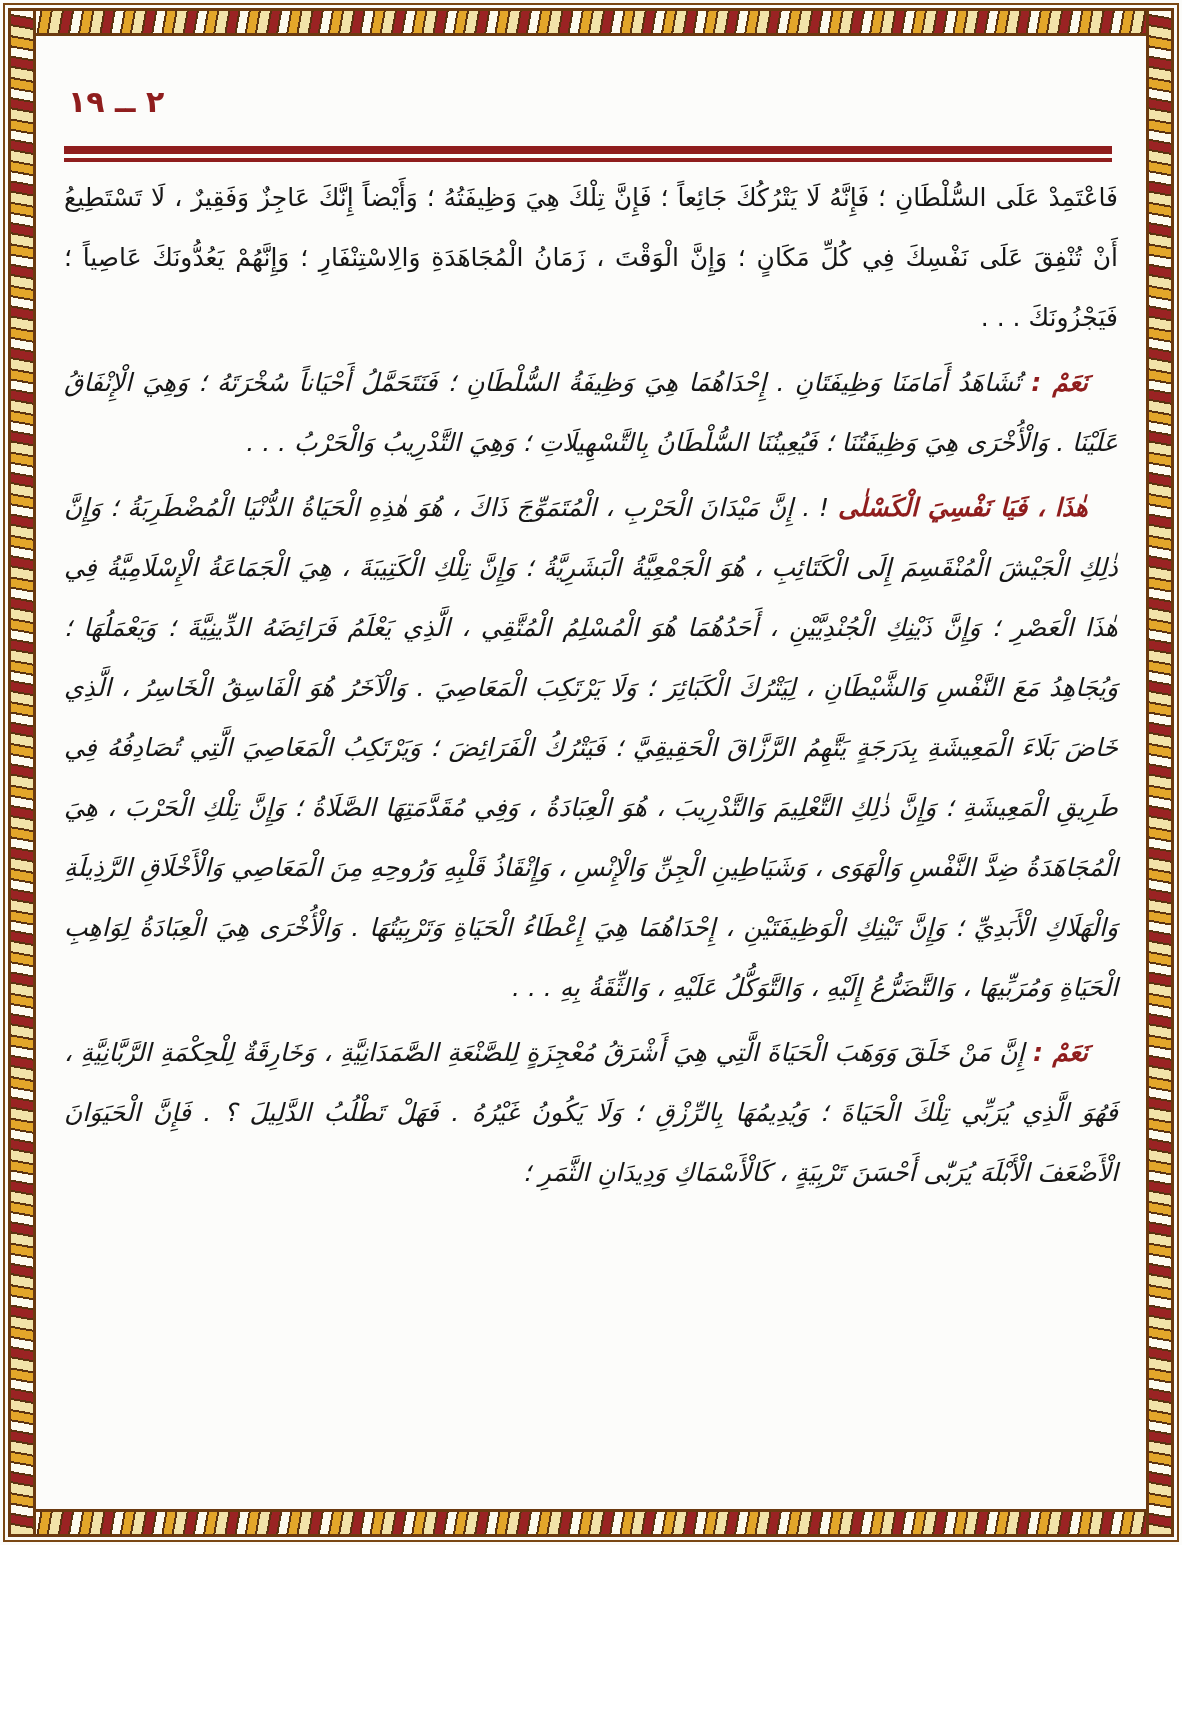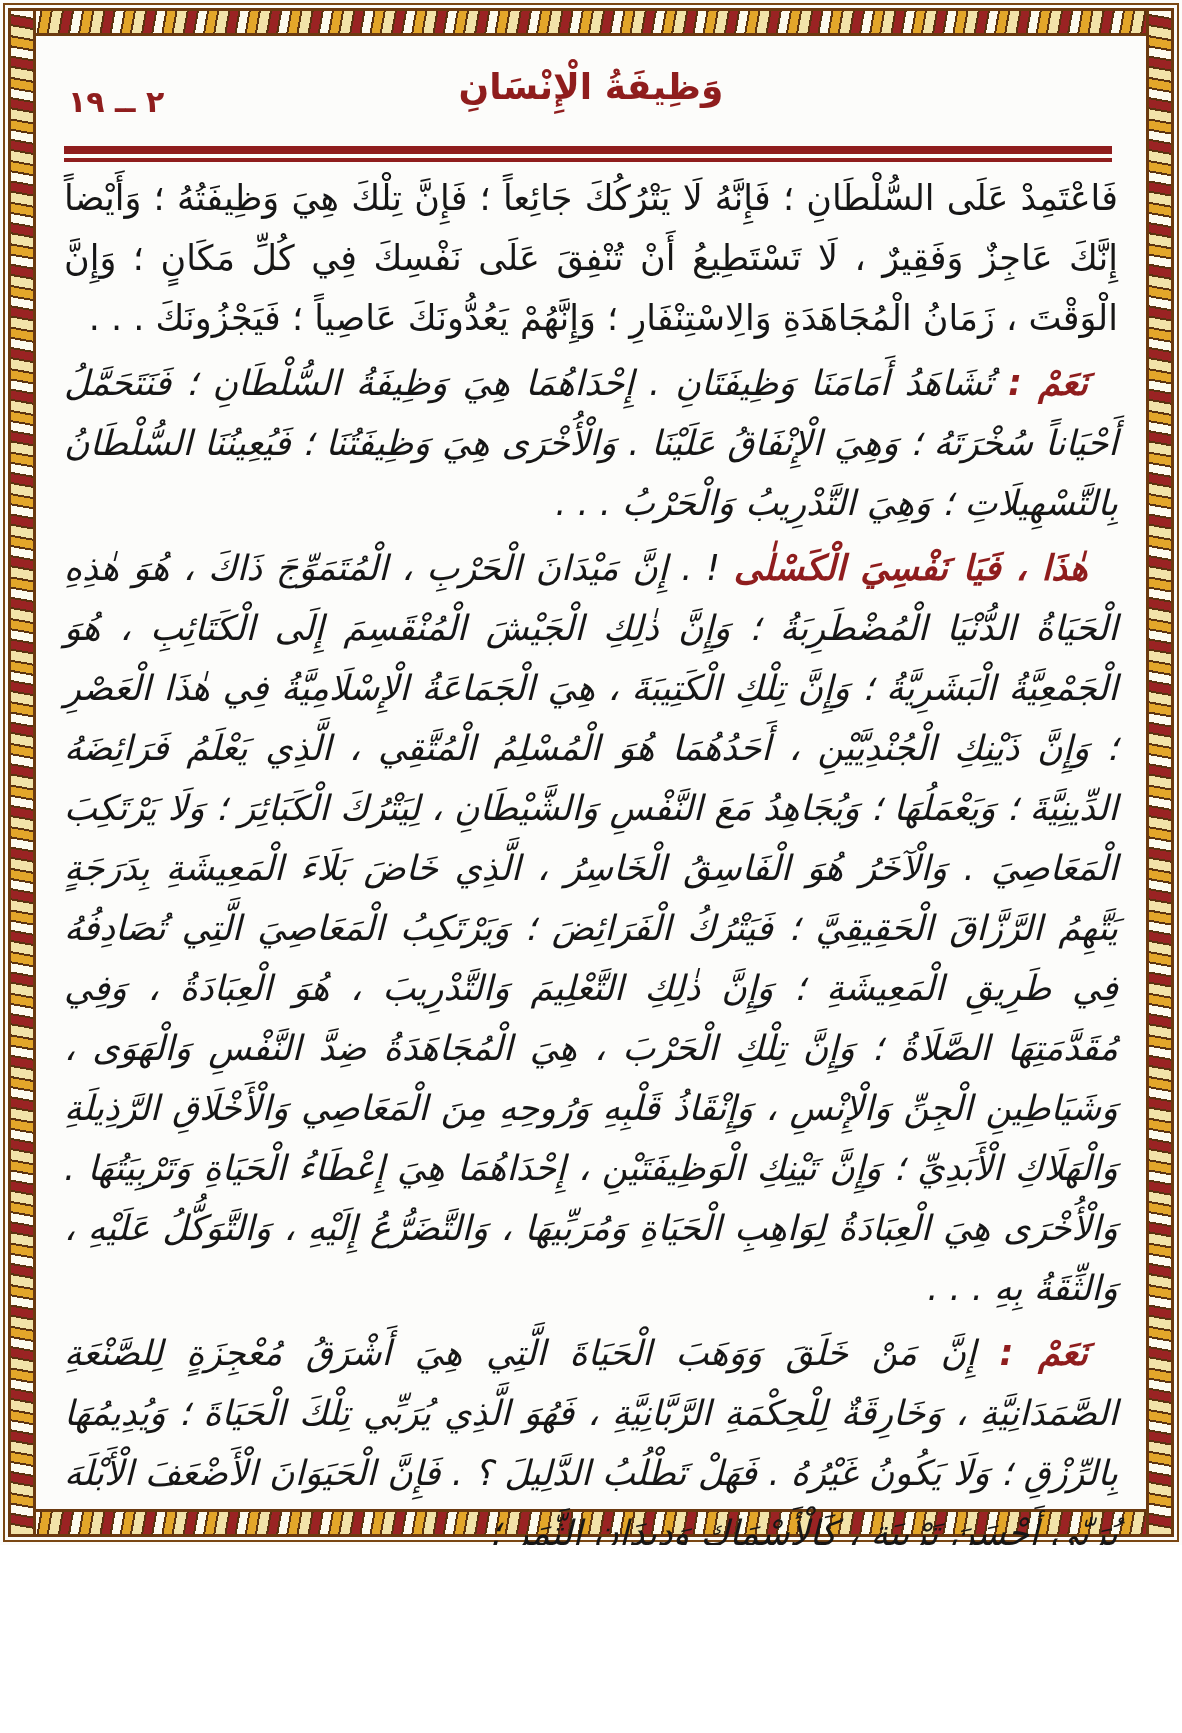--- a/index.html
+++ b/index.html
@@ -64,21 +64,21 @@
   .title-rule{position:absolute;top:146px;left:64px;right:70px;height:16px;}
   .title-rule .thick{height:8px;background:var(--accent,#8f1d1d);}
   .title-rule .gap{height:4px;}
   .title-rule .thin{height:4px;background:var(--accent,#8f1d1d);}
 
   
   .body-text{
     position:absolute;top:168px;left:64px;right:64px;bottom:80px;
     direction:rtl;
     color:var(--ink,#161616);
-    font-size:35px;
+    font-size:25px;
     line-height:60px;
     text-align:justify;
   }
   .para{margin:0 0 5px 0;}
   .para.indent{text-indent:30px;font-style:italic;}
   .seg{color:var(--ink,#161616);}
   .seg.red{color:var(--accent,#8f1d1d);font-weight:bold;}
 </style>
 </head>
 <body>
@@ -86,21 +86,20 @@
 <div class="page">
 
   <div class="frame-outer"></div>
   <div class="band h top"></div>
   <div class="band h bottom"></div>
   <div class="band v left"></div>
   <div class="band v right"></div>
 
   <div class="header">
     <div class="page-number">٢ ــ ١٩</div>
-    <h1 class="doc-title">وَظِيفَةُ الْإِنْسَانِ</h1>
   </div>
   <div class="title-rule">
     <div class="thick"></div>
     <div class="gap"></div>
     <div class="thin"></div>
   </div>
 
   <div class="body-text">
       <p class="para"><span class="seg">فَاعْتَمِدْ عَلَى السُّلْطَانِ ؛ فَإِنَّهُ لَا يَتْرُكُكَ جَائِعاً ؛ فَإِنَّ تِلْكَ هِيَ وَظِيفَتُهُ ؛ وَأَيْضاً إِنَّكَ عَاجِزٌ وَفَقِيرٌ ، لَا تَسْتَطِيعُ أَنْ تُنْفِقَ عَلَى نَفْسِكَ فِي كُلِّ مَكَانٍ ؛ وَإِنَّ الْوَقْتَ ، زَمَانُ الْمُجَاهَدَةِ وَالِاسْتِنْفَارِ ؛ وَإِنَّهُمْ يَعُدُّونَكَ عَاصِياً ؛ فَيَجْزُونَكَ . . .</span></p>
       <p class="para indent"><span class="seg red">نَعَمْ :</span><span class="seg"> تُشَاهَدُ أَمَامَنَا وَظِيفَتَانِ . إِحْدَاهُمَا هِيَ وَظِيفَةُ السُّلْطَانِ ؛ فَنَتَحَمَّلُ أَحْيَاناً سُخْرَتَهُ ؛ وَهِيَ الْإِنْفَاقُ عَلَيْنَا . وَالْأُخْرَى هِيَ وَظِيفَتُنَا ؛ فَيُعِينُنَا السُّلْطَانُ بِالتَّسْهِيلَاتِ ؛ وَهِيَ التَّدْرِيبُ وَالْحَرْبُ . . .</span></p>

